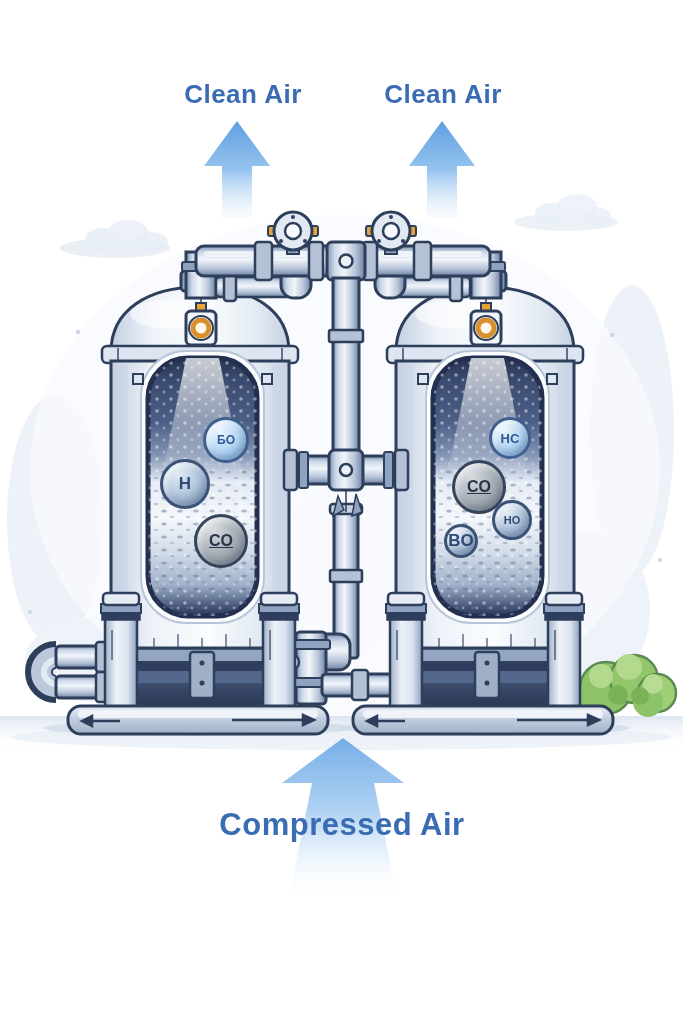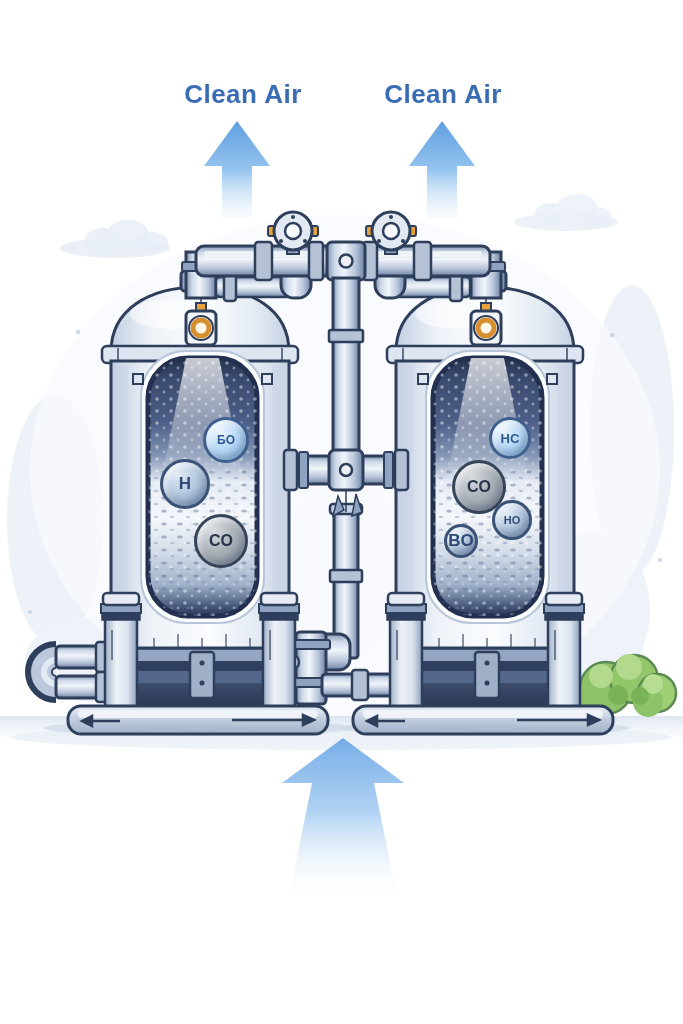--- a/index.html
+++ b/index.html
@@ -15,21 +15,21 @@
   .label.clean { font-size:26px; width:180px; }
   .label.compressed { font-size:31px; width:320px; }
   .bubble {
     position:absolute; border-radius:50%; box-sizing:border-box;
     display:flex; align-items:center; justify-content:center;
     font-weight:bold; font-family:"Liberation Sans", sans-serif;
     box-shadow: inset -3px -4px 6px rgba(30,45,80,0.25), inset 3px 4px 6px rgba(255,255,255,0.7);
   }
   .bubble.blue  { background:radial-gradient(circle at 35% 30%, #eaf4fd 0%, #b9d9f5 45%, #7fb2e2 100%); border:3px solid #3f5f8e; color:#2f5a94; }
   .bubble.slate { background:radial-gradient(circle at 35% 30%, #e0eaf4 0%, #b3c7de 45%, #7e9ab9 100%); border:3px solid #3b5277; color:#2e4a74; }
-  .bubble.gray  { background:radial-gradient(circle at 35% 30%, #d8dce0 0%, #aab1b9 45%, #7d8790 100%); border:3px solid #36445a; color:#27344a; }
+  .bubble.gray  { background:radial-gradient(circle at 35% 30%, #d8dce0 0%, #aab1b9 45%, #7d8790 100%); border:3px solid #36445a; color:#27344a;text-decoration:underline; }
 </style>
 </head>
 <body>
 
 <div class="canvas">
 
 <svg width="683" height="1024" viewBox="0 0 683 1024">
   <defs>
     <linearGradient id="tankG" x1="0" y1="0" x2="1" y2="0">
       <stop offset="0" stop-color="#c2cfe2"></stop>
@@ -321,20 +321,21 @@
   <g>
     <polygon points="442,121 475,166 457,166 457,218 427,218 427,166 409,166" fill="url(#arrowG)"></polygon>
   </g>
   <g>
     <polygon points="343,738 404,783 374,783 398,902 288,902 312,783 282,783" fill="url(#bigArrowG)"></polygon>
   </g>
 </svg>
 
 <div class="label clean" style="left:153px; top:79px;">Clean Air</div>
 <div class="label clean" style="left:353px; top:79px;">Clean Air</div>
+<div class="label compressed" style="left:182px; top:807px;">Compressed Air</div>
 
 <div class="bubble blue" style="left:203px; top:417px; width:46px; height:46px; font-size:12px;">БО</div>
 <div class="bubble slate" style="left:160px; top:459px; width:50px; height:50px; font-size:17px;">H</div>
 <div class="bubble gray" style="left:194px; top:514px; width:54px; height:54px; font-size:16px;">CO</div>
 
 <div class="bubble blue" style="left:489px; top:417px; width:42px; height:42px; font-size:13px;text-align:right;">HC</div>
 <div class="bubble gray" style="left:452px; top:460px; width:54px; height:54px; font-size:16px;">CO</div>
 <div class="bubble slate" style="left:492px; top:500px; width:40px; height:40px; font-size:11px;">HO</div>
 <div class="bubble slate" style="left:444px; top:524px; width:34px; height:34px; font-size:17px;">BO</div>
 

